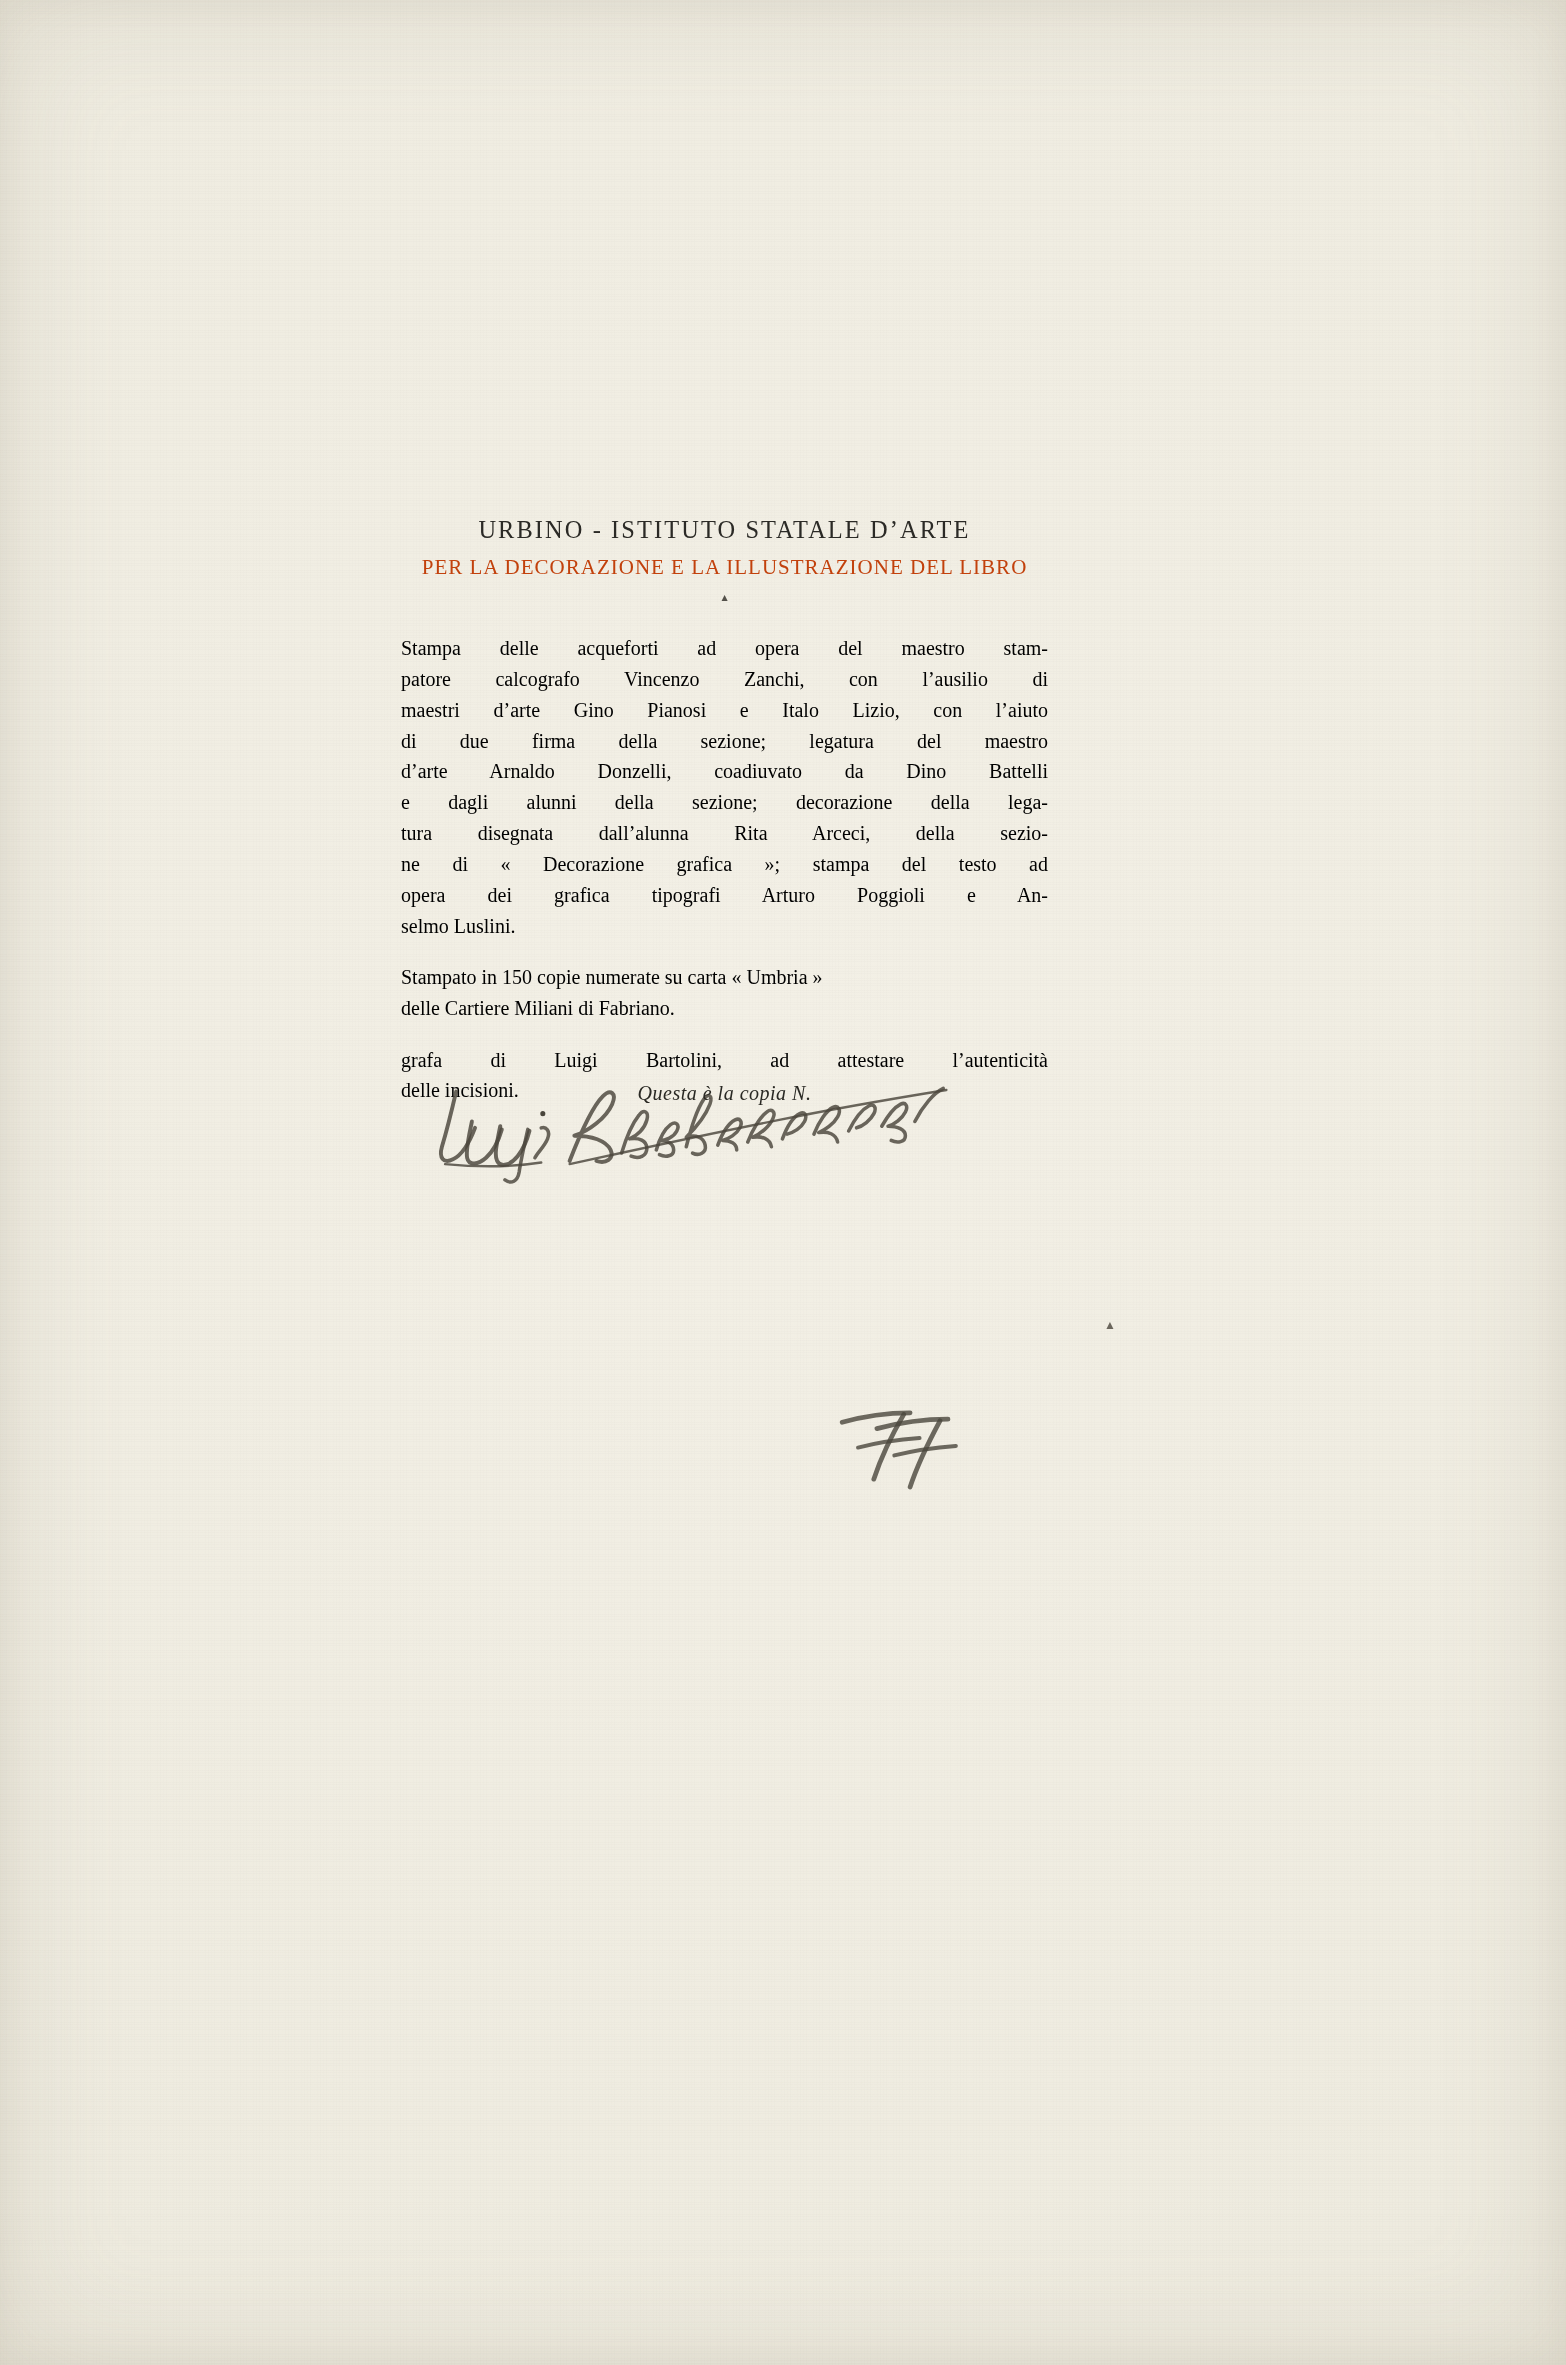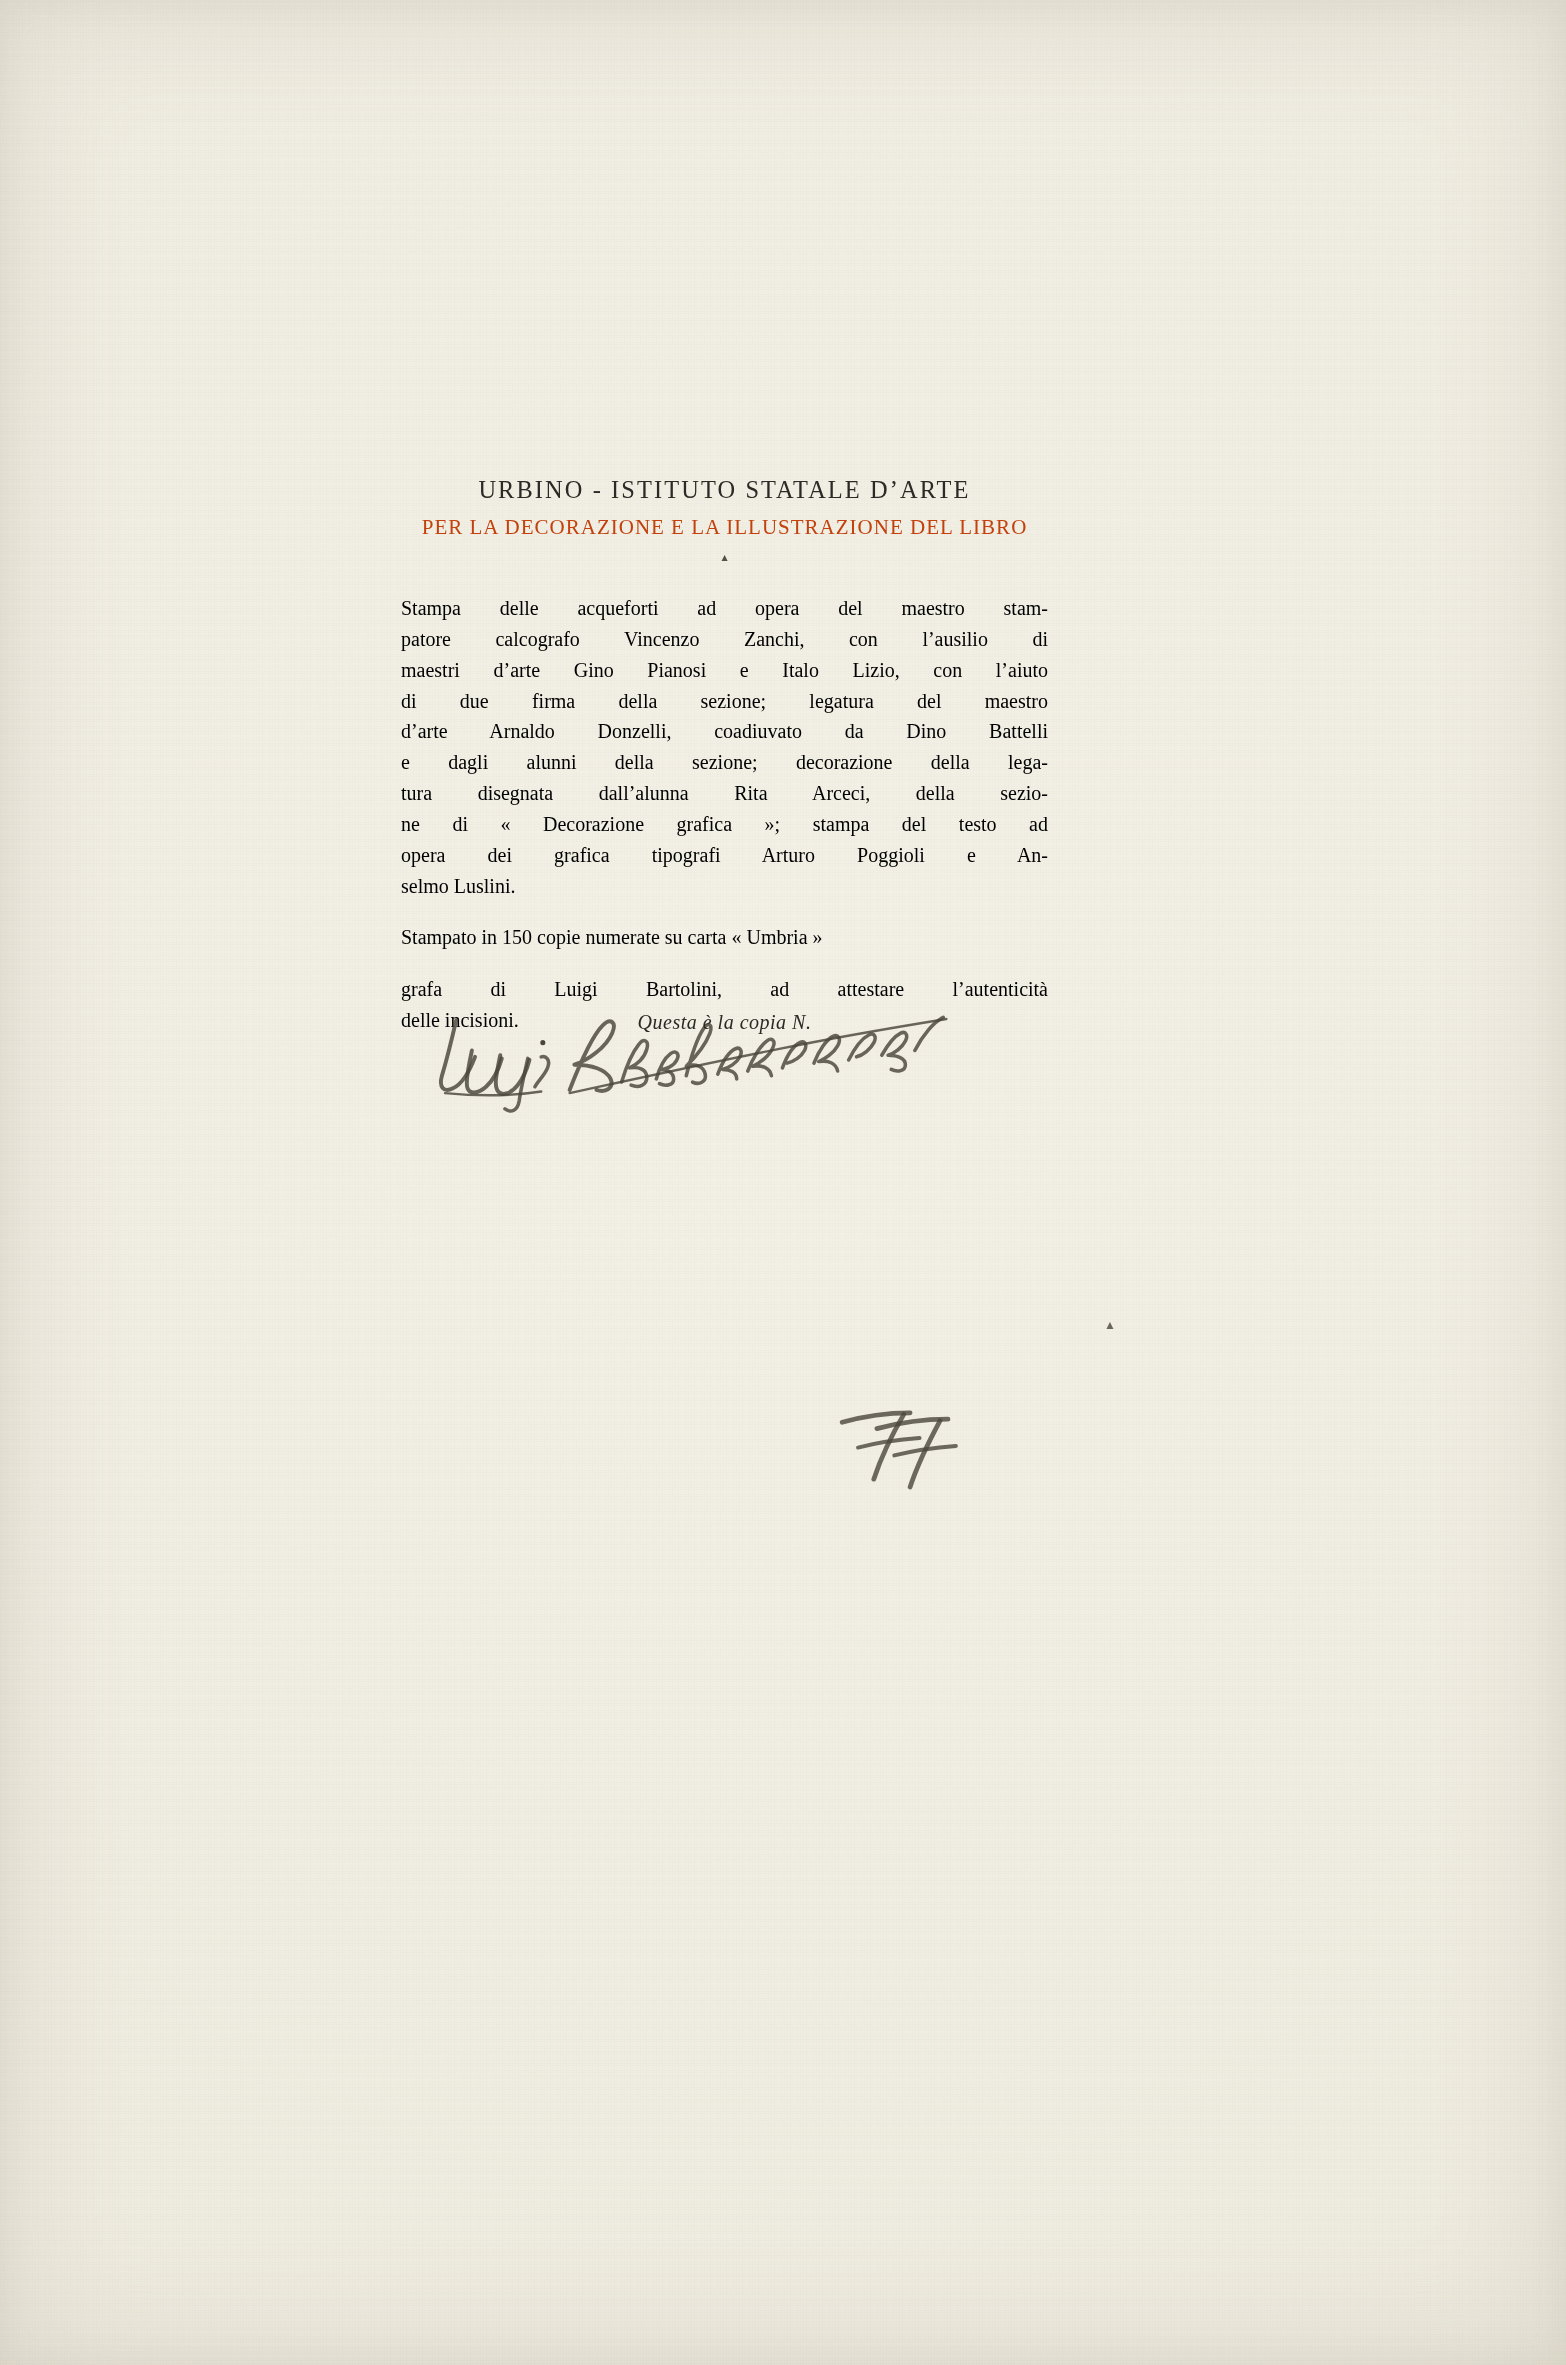--- a/index.html
+++ b/index.html
@@ -37,21 +37,21 @@
     position: absolute;
     inset: 0;
     box-shadow: inset 0 0 126px rgba(150,142,120,0.20),
                 inset 0 0 32px rgba(160,150,128,0.10);
     pointer-events: none;
   }
 
   .colophon {
     position: absolute;
     left: 401px;
-    top: 476px;
+    top: 516px;
     width: 647px;
   }
 
   .title-line1 {
     font-size: 24.4px;
     letter-spacing: 2.1px;
     text-align: center;
     color: #2b2a26;
     white-space: nowrap;
   }
@@ -153,20 +153,21 @@
     <p class="just-line">d’arte Arnaldo Donzelli, coadiuvato da Dino Battelli</p>
     <p class="just-line">e dagli alunni della sezione; decorazione della lega-</p>
     <p class="just-line">tura disegnata dall’alunna Rita Arceci, della sezio-</p>
     <p class="just-line">ne di « Decorazione grafica »; stampa del testo ad</p>
     <p class="just-line">opera dei grafica tipografi Arturo Poggioli e An-</p>
     <p class="center-line">selmo Luslini.</p>
 
     <div class="para-gap"></div>
 
     <p class="center-line">Stampato in 150 copie numerate su carta « Umbria »</p>
+    <p class="center-line">delle Cartiere Miliani di Fabriano.</p>
 
     <div class="para-gap"></div>
 
     <p class="just-line">grafa di Luigi Bartolini, ad attestare l’autenticità</p>
     <p class="center-line">delle incisioni.</p>
 
   </div>
 
   <div class="sig-area">
     <svg class="signature" viewBox="0 0 680 130" aria-hidden="true">

